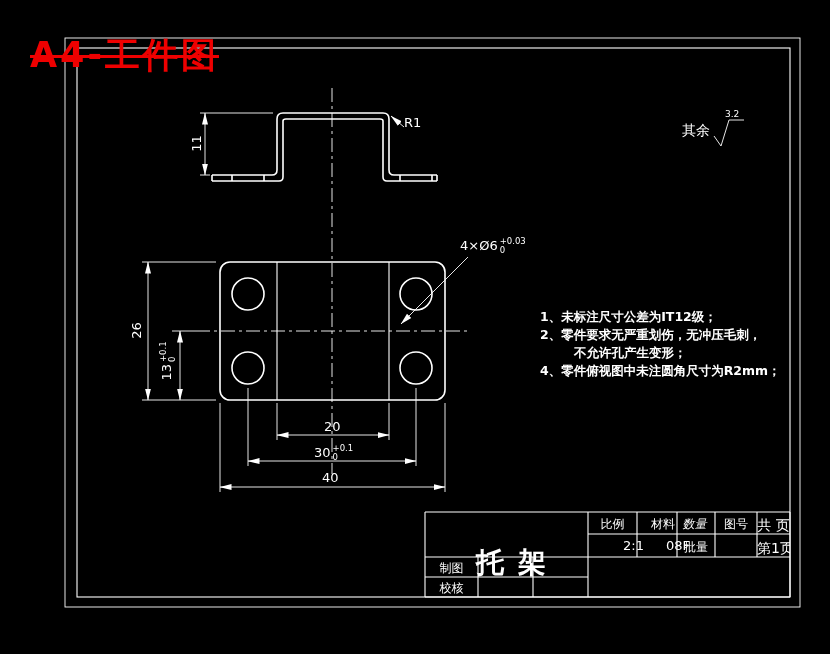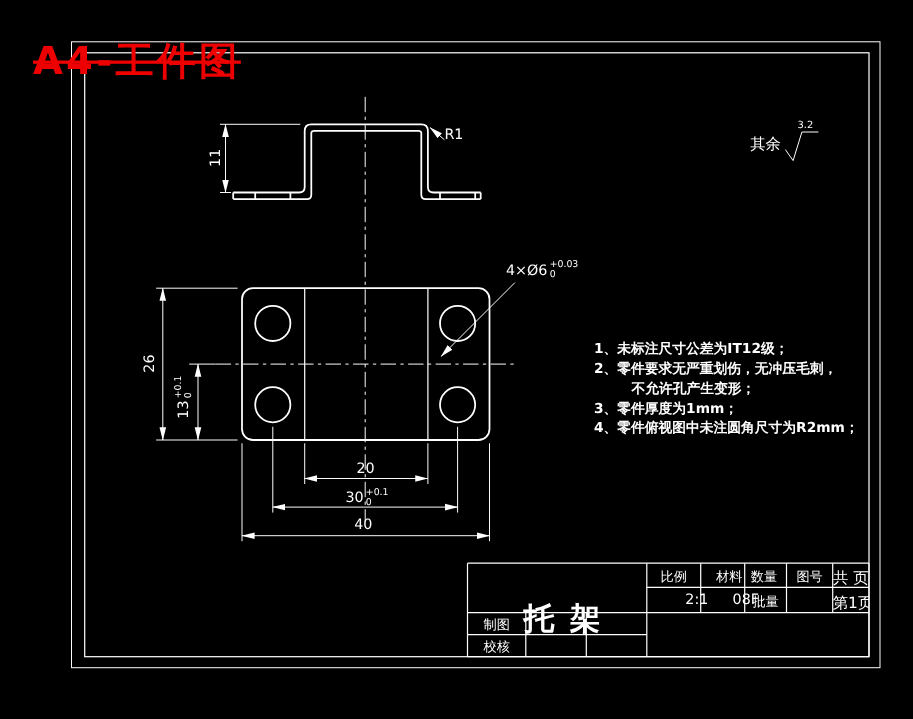--- a/index.html
+++ b/index.html
@@ -104,28 +104,27 @@
       <span>0</span>
     </span></div>
 
 <div class="lbl" style="left:682px;top:122px;font-size:14px;">其余</div>
 <div class="lbl tiny" style="left:725px;top:109px;">3.2</div>
 
 <div class="tech">
   <div>1、未标注尺寸公差为IT12级；</div>
   <div>2、零件要求无严重划伤，无冲压毛刺，</div>
   <div class="indent">不允许孔产生变形；</div>
-  <div>3、零件厚度为1mm；</div>
   <div>4、零件俯视图中未注圆角尺寸为R2mm；</div>
 </div>
 
 <div class="tb big" style="left:430px;top:544px;width:156px;">托架</div>
 <div class="tb" style="left:588px;top:516px;width:49px;">比例</div>
 <div class="tb" style="left:637px;top:516px;width:52px;">材料</div>
-<div class="tb" style="left:677px;top:516px;width:35px;">数量</div>
+<div class="tb" style="left:677px;top:516px;width:35px;font-style:italic;">数量</div>
 <div class="tb" style="left:715px;top:516px;width:42px;">图号</div>
 <div class="tb sm" style="left:757px;top:517px;width:33px;">共 页</div>
 <div class="tb val" style="left:588px;top:538px;width:49px;">2:1</div>
 <div class="tb val" style="left:637px;top:538px;width:40px;">08F</div>
 <div class="tb" style="left:677px;top:539px;width:38px;">批量</div>
 <div class="tb sm" style="left:757px;top:540px;width:33px;">第1页</div>
 <div class="tb" style="left:425px;top:560px;width:53px;">制图</div>
 <div class="tb" style="left:425px;top:580px;width:53px;">校核</div>
 
 </body></html>

